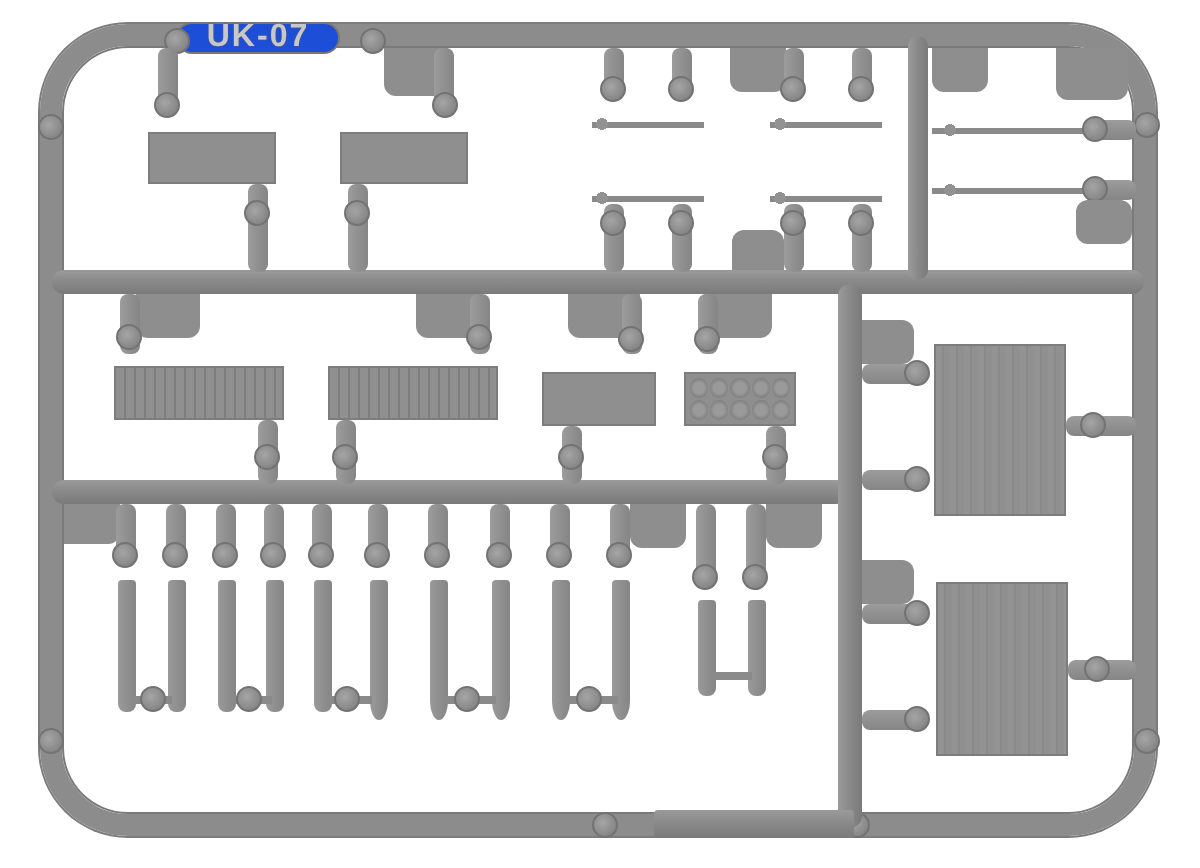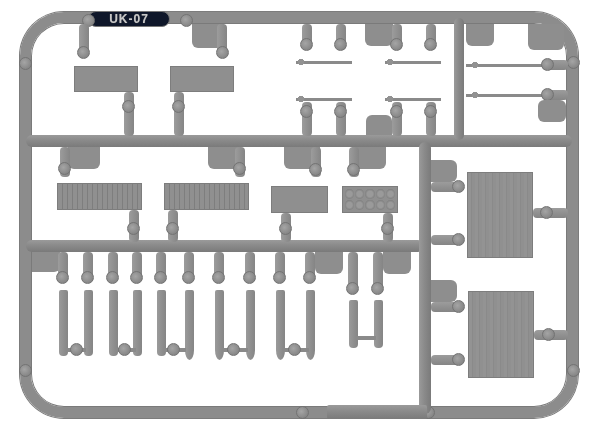--- a/index.html
+++ b/index.html
@@ -6,21 +6,21 @@
   body{width:600px;height:434px;position:relative;overflow:hidden;font-family:"Liberation Sans",sans-serif;}
   .stage{position:absolute;left:0;top:0;width:600px;height:434px;background:#ffffff;}
   .rod{position:absolute;background:linear-gradient(#9a9a9a,#8a8a8a 45%,#7a7a7a);border-radius:6px;}
   .rodv{position:absolute;background:linear-gradient(90deg,#9a9a9a,#8a8a8a 45%,#7a7a7a);border-radius:6px;}
   .frame{position:absolute;left:20px;top:12px;width:558px;height:406px;border:11px solid #8c8c8c;border-radius:44px;box-sizing:border-box;box-shadow:inset 0 0 0 1px #7a7a7a, 0 0 0 1px #7c7c7c;}
   .tab{position:absolute;background:#8e8e8e;border-radius:0 0 6px 6px;}
   .part{position:absolute;background:#8f8f8f;border:1px solid #7d7d7d;box-sizing:border-box;}
   .gate{position:absolute;width:10px;background:linear-gradient(90deg,#9c9c9c,#858585);border-radius:4px;}
   .gateh{position:absolute;height:10px;background:linear-gradient(#9c9c9c,#858585);border-radius:4px;}
   .knob{position:absolute;width:13px;height:13px;border-radius:50%;background:radial-gradient(circle at 40% 40%,#a5a5a5,#878787 70%,#777);border:1px solid #737373;box-sizing:border-box;}
-  .label{position:absolute;left:88px;top:11px;width:82px;height:16px;border-radius:8px;background:#0f172a;border:1px solid #777;box-sizing:border-box;color:#c8c8c8;font-size:12px;font-weight:bold;line-height:14px;text-align:center;letter-spacing:1px;text-shadow:0 0 1px #666;}
+  .label{position:absolute;left:88px;top:11px;width:82px;height:16px;border-radius:8px;background:#1d4ed8;border:1px solid #777;box-sizing:border-box;color:#c8c8c8;font-size:16px;font-weight:bold;line-height:14px;text-align:center;letter-spacing:1px;text-shadow:0 0 1px #666;}
   .ribbed{background:repeating-linear-gradient(90deg,#909090 0 4px,#7e7e7e 4px 5px);}
   .cells{display:grid;grid-template-columns:repeat(5,1fr);grid-template-rows:repeat(2,1fr);gap:1px;padding:2px;}
   .cells span{border-radius:50%;background:radial-gradient(circle,#9a9a9a 40%,#7d7d7d 75%);}
   .chain{position:absolute;height:6px;background:repeating-radial-gradient(circle at 5px 3px,#929292 0 3px,transparent 3px 100%);}
   .chainbar{position:absolute;height:3px;background:#8a8a8a;}
   .textured{background:repeating-linear-gradient(90deg,#939393 0 3px,#8a8a8a 3px 4px,#909090 4px 7px);}
   .bullet{position:absolute;width:9px;background:linear-gradient(90deg,#9a9a9a,#858585);border-radius:2px 2px 4px 4px;}
   .bullet.tip{border-radius:2px 2px 50% 50%/2px 2px 10px 10px;}
   .link{position:absolute;height:4px;background:#8a8a8a;}
 </style>

